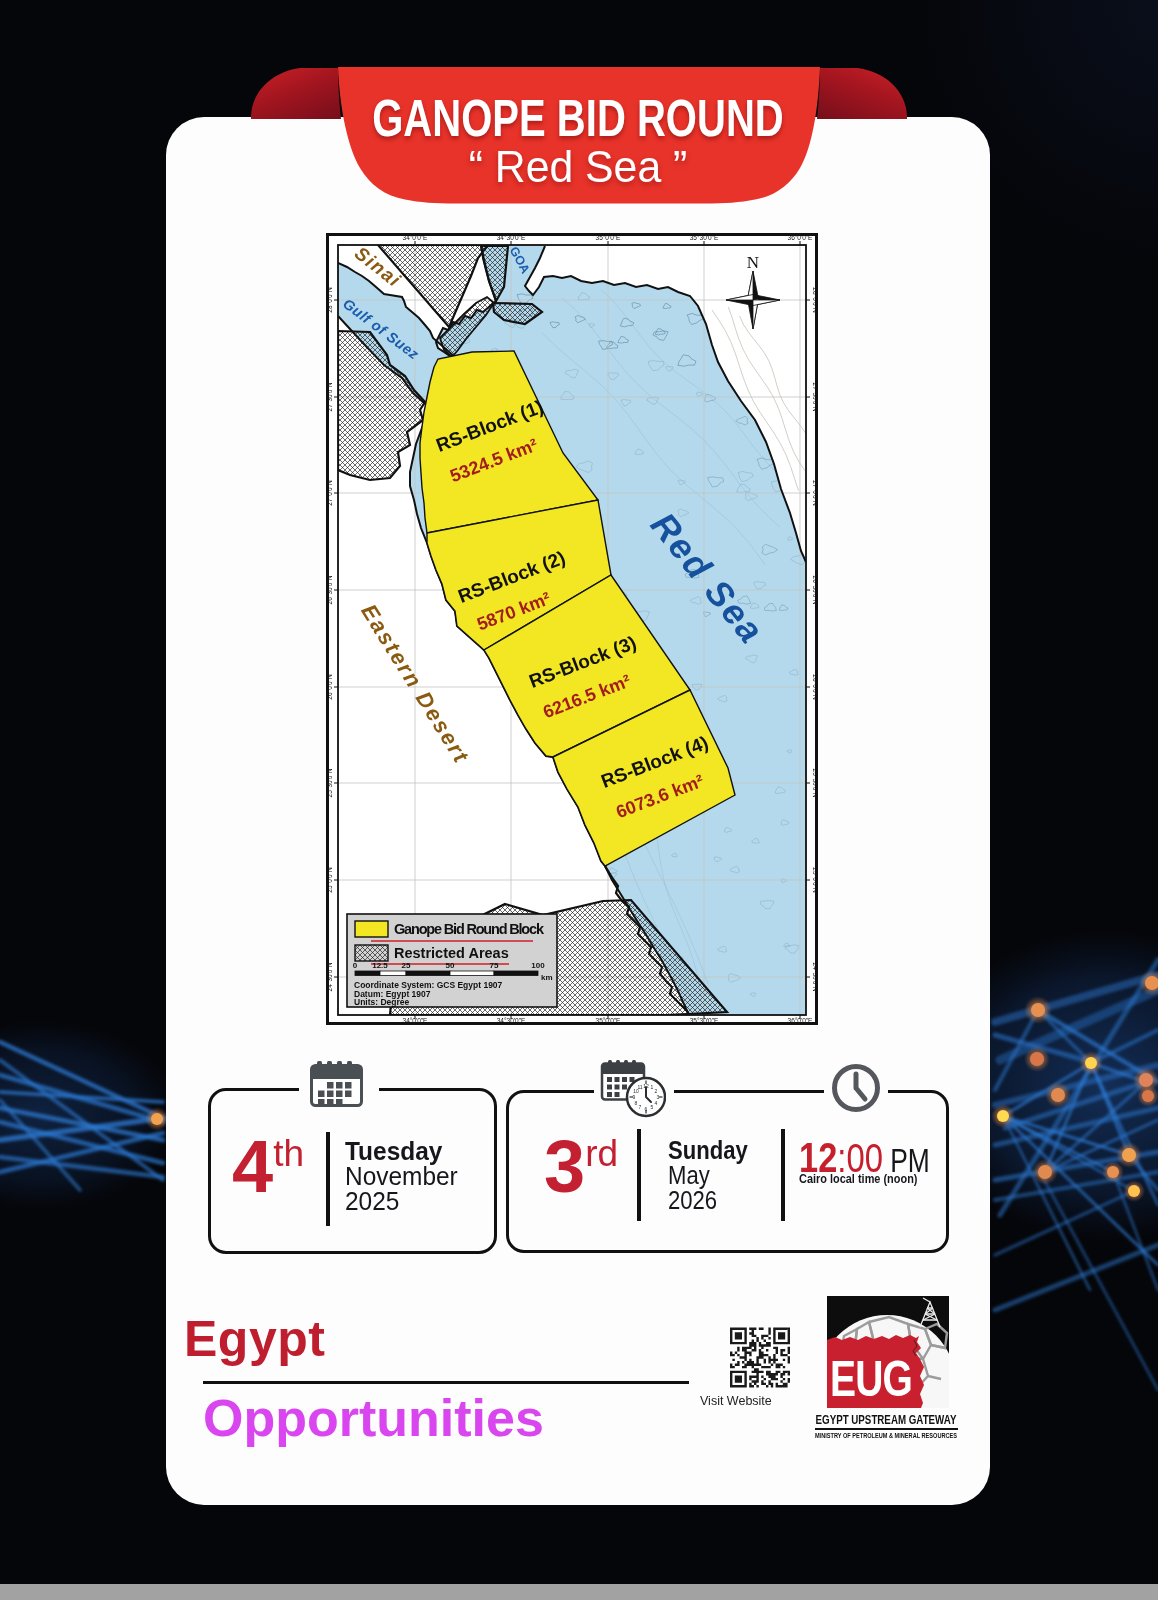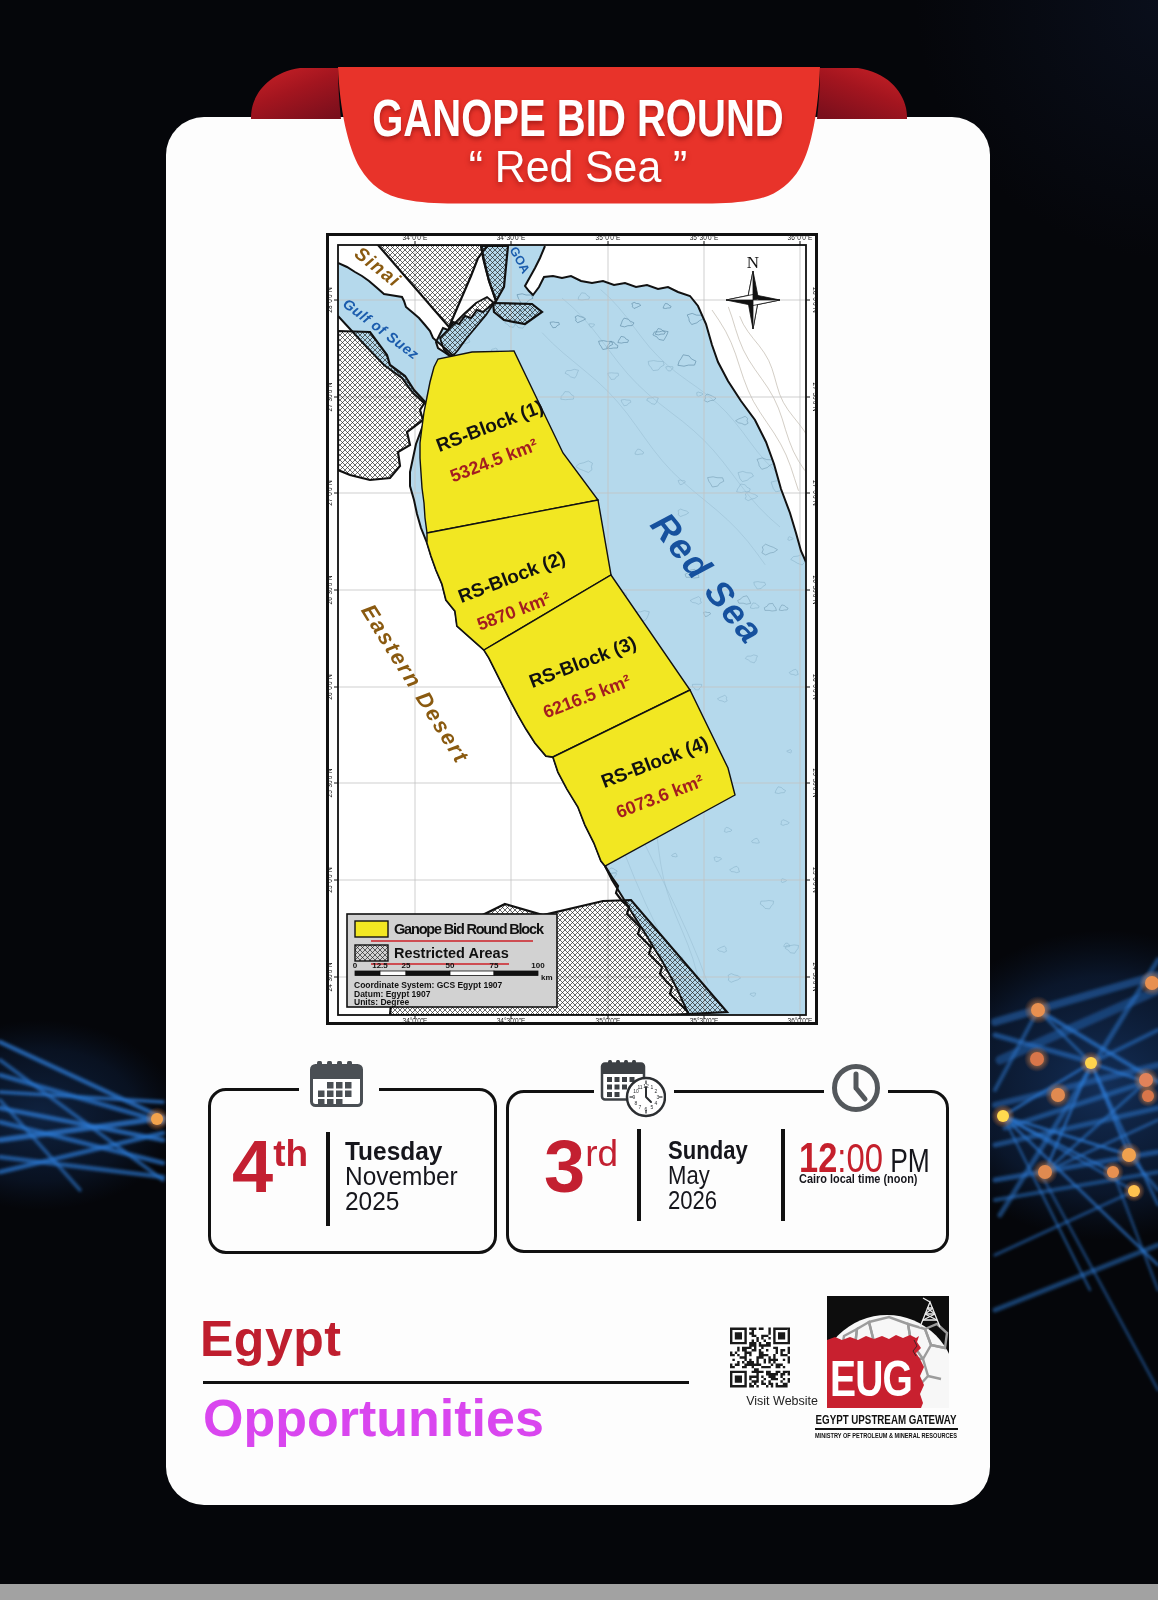--- a/index.html
+++ b/index.html
@@ -443,21 +443,21 @@
     <rect x="8" y="29.5" width="6.5" height="6.5"></rect>
       <rect x="17" y="29.5" width="6.5" height="6.5"></rect>
       <rect x="26" y="29.5" width="6.5" height="6.5"></rect>
       <rect x="35" y="29.5" width="6.5" height="6.5"></rect>
     <rect x="8" y="38" width="6.5" height="6.5"></rect>
       <rect x="17" y="38" width="6.5" height="6.5"></rect>
       <rect x="26" y="38" width="6.5" height="6.5"></rect>
   </g>
 </svg>
 
-<div class="abs" style="left:232px;top:1124px;width:110px;color:#c32031;"><span style="font-size:74px;font-weight:bold;">4</span><span style="font-size:37px;position:relative;top:-26px;font-weight:bold;">th</span></div>
+<div class="abs" style="left:232px;top:1124px;width:110px;color:#c32031;"><span style="font-size:74px;font-weight:bold;">4</span><span style="font-size:37px;position:relative;top:-26px;">th</span></div>
 
 <div class="abs" style="left:326px;top:1132px;width:3.5px;height:94px;background:#111;"></div>
 
 <div class="abs" style="left:345px;top:1139px;font-size:26px;color:#16161c;line-height:25px;transform:scaleX(0.94);transform-origin:left top;"><b>Tuesday</b><br>November<br>2025</div>
 
 <div class="abs" style="left:506px;top:1090px;width:437px;height:157px;border:3.5px solid #111;border-radius:18px;"></div>
 
 <div class="abs" style="left:594px;top:1084px;width:80px;height:14px;background:#fdfdfd;"></div>
 <div class="abs" style="left:824px;top:1084px;width:64px;height:14px;background:#fdfdfd;"></div>
 
@@ -513,32 +513,32 @@
 <div class="abs" style="left:637px;top:1129px;width:3.5px;height:92px;background:#111;"></div>
 
 <div class="abs" style="left:668px;top:1138px;font-size:26px;color:#16161c;line-height:25px;transform:scaleX(0.85);transform-origin:left top;"><b>Sunday</b><br>May<br>2026</div>
 
 <div class="abs" style="left:781px;top:1129px;width:3.5px;height:92px;background:#111;"></div>
 
 <div class="abs" style="left:799px;top:1133px;white-space:nowrap;transform:scaleX(0.8);transform-origin:left top;"><span style="font-size:43px;font-weight:bold;color:#c5202c;">12</span><span style="font-size:41px;color:#c5202c;">:00</span><span style="font-size:33px;color:#16161c;"> PM</span></div>
 
 <div class="abs" style="left:799px;top:1171px;font-size:13.5px;font-weight:bold;color:#16161c;white-space:nowrap;transform:scaleX(0.81);transform-origin:left top;">Cairo local time (noon)</div>
 
-<div class="abs" style="left:200px;top:1310px;font-size:50px;font-weight:bold;color:#bf1e2e;letter-spacing:0.5px;">Egypt</div>
+<div class="abs" style="left:184px;top:1310px;font-size:50px;font-weight:bold;color:#bf1e2e;letter-spacing:0.5px;">Egypt</div>
 
 <div class="abs" style="left:203px;top:1381px;width:486px;height:2.6px;background:#111;"></div>
 
 <div class="abs" style="left:203px;top:1388px;font-size:52px;font-weight:bold;color:#d946ef;">Opportunities</div>
 
 <svg class="abs" style="left:730px;top:1327px;" width="60" height="62" viewBox="0 0 60.0 61.0">
     <rect width="60.0" height="61.0" fill="#fff"></rect>
     <path d="M0.0,0.0h2.4v2.4h-2.4zM2.4,0.0h2.4v2.4h-2.4zM4.8,0.0h2.4v2.4h-2.4zM7.2,0.0h2.4v2.4h-2.4zM9.6,0.0h2.4v2.4h-2.4zM12.0,0.0h2.4v2.4h-2.4zM14.4,0.0h2.4v2.4h-2.4zM19.2,0.0h2.4v2.4h-2.4zM21.6,0.0h2.4v2.4h-2.4zM24.0,0.0h2.4v2.4h-2.4zM28.8,0.0h2.4v2.4h-2.4zM31.2,0.0h2.4v2.4h-2.4zM38.4,0.0h2.4v2.4h-2.4zM43.2,0.0h2.4v2.4h-2.4zM45.6,0.0h2.4v2.4h-2.4zM48.0,0.0h2.4v2.4h-2.4zM50.4,0.0h2.4v2.4h-2.4zM52.8,0.0h2.4v2.4h-2.4zM55.2,0.0h2.4v2.4h-2.4zM57.6,0.0h2.4v2.4h-2.4zM0.0,2.4h2.4v2.4h-2.4zM14.4,2.4h2.4v2.4h-2.4zM21.6,2.4h2.4v2.4h-2.4zM38.4,2.4h2.4v2.4h-2.4zM43.2,2.4h2.4v2.4h-2.4zM57.6,2.4h2.4v2.4h-2.4zM0.0,4.8h2.4v2.4h-2.4zM4.8,4.8h2.4v2.4h-2.4zM7.2,4.8h2.4v2.4h-2.4zM9.6,4.8h2.4v2.4h-2.4zM14.4,4.8h2.4v2.4h-2.4zM19.2,4.8h2.4v2.4h-2.4zM21.6,4.8h2.4v2.4h-2.4zM38.4,4.8h2.4v2.4h-2.4zM43.2,4.8h2.4v2.4h-2.4zM48.0,4.8h2.4v2.4h-2.4zM50.4,4.8h2.4v2.4h-2.4zM52.8,4.8h2.4v2.4h-2.4zM57.6,4.8h2.4v2.4h-2.4zM0.0,7.2h2.4v2.4h-2.4zM4.8,7.2h2.4v2.4h-2.4zM7.2,7.2h2.4v2.4h-2.4zM9.6,7.2h2.4v2.4h-2.4zM14.4,7.2h2.4v2.4h-2.4zM21.6,7.2h2.4v2.4h-2.4zM24.0,7.2h2.4v2.4h-2.4zM31.2,7.2h2.4v2.4h-2.4zM33.6,7.2h2.4v2.4h-2.4zM36.0,7.2h2.4v2.4h-2.4zM43.2,7.2h2.4v2.4h-2.4zM48.0,7.2h2.4v2.4h-2.4zM50.4,7.2h2.4v2.4h-2.4zM52.8,7.2h2.4v2.4h-2.4zM57.6,7.2h2.4v2.4h-2.4zM0.0,9.6h2.4v2.4h-2.4zM4.8,9.6h2.4v2.4h-2.4zM7.2,9.6h2.4v2.4h-2.4zM9.6,9.6h2.4v2.4h-2.4zM14.4,9.6h2.4v2.4h-2.4zM26.4,9.6h2.4v2.4h-2.4zM31.2,9.6h2.4v2.4h-2.4zM38.4,9.6h2.4v2.4h-2.4zM43.2,9.6h2.4v2.4h-2.4zM48.0,9.6h2.4v2.4h-2.4zM50.4,9.6h2.4v2.4h-2.4zM52.8,9.6h2.4v2.4h-2.4zM57.6,9.6h2.4v2.4h-2.4zM0.0,12.0h2.4v2.4h-2.4zM14.4,12.0h2.4v2.4h-2.4zM21.6,12.0h2.4v2.4h-2.4zM26.4,12.0h2.4v2.4h-2.4zM33.6,12.0h2.4v2.4h-2.4zM43.2,12.0h2.4v2.4h-2.4zM57.6,12.0h2.4v2.4h-2.4zM0.0,14.4h2.4v2.4h-2.4zM2.4,14.4h2.4v2.4h-2.4zM4.8,14.4h2.4v2.4h-2.4zM7.2,14.4h2.4v2.4h-2.4zM9.6,14.4h2.4v2.4h-2.4zM12.0,14.4h2.4v2.4h-2.4zM14.4,14.4h2.4v2.4h-2.4zM19.2,14.4h2.4v2.4h-2.4zM21.6,14.4h2.4v2.4h-2.4zM24.0,14.4h2.4v2.4h-2.4zM28.8,14.4h2.4v2.4h-2.4zM36.0,14.4h2.4v2.4h-2.4zM38.4,14.4h2.4v2.4h-2.4zM43.2,14.4h2.4v2.4h-2.4zM45.6,14.4h2.4v2.4h-2.4zM48.0,14.4h2.4v2.4h-2.4zM50.4,14.4h2.4v2.4h-2.4zM52.8,14.4h2.4v2.4h-2.4zM55.2,14.4h2.4v2.4h-2.4zM57.6,14.4h2.4v2.4h-2.4zM19.2,16.8h2.4v2.4h-2.4zM21.6,16.8h2.4v2.4h-2.4zM24.0,16.8h2.4v2.4h-2.4zM28.8,16.8h2.4v2.4h-2.4zM31.2,16.8h2.4v2.4h-2.4zM33.6,16.8h2.4v2.4h-2.4zM36.0,16.8h2.4v2.4h-2.4zM38.4,16.8h2.4v2.4h-2.4zM7.2,19.2h2.4v2.4h-2.4zM12.0,19.2h2.4v2.4h-2.4zM14.4,19.2h2.4v2.4h-2.4zM16.8,19.2h2.4v2.4h-2.4zM19.2,19.2h2.4v2.4h-2.4zM24.0,19.2h2.4v2.4h-2.4zM31.2,19.2h2.4v2.4h-2.4zM43.2,19.2h2.4v2.4h-2.4zM45.6,19.2h2.4v2.4h-2.4zM57.6,19.2h2.4v2.4h-2.4zM7.2,21.6h2.4v2.4h-2.4zM12.0,21.6h2.4v2.4h-2.4zM14.4,21.6h2.4v2.4h-2.4zM21.6,21.6h2.4v2.4h-2.4zM24.0,21.6h2.4v2.4h-2.4zM28.8,21.6h2.4v2.4h-2.4zM36.0,21.6h2.4v2.4h-2.4zM45.6,21.6h2.4v2.4h-2.4zM50.4,21.6h2.4v2.4h-2.4zM52.8,21.6h2.4v2.4h-2.4zM57.6,21.6h2.4v2.4h-2.4zM0.0,24.0h2.4v2.4h-2.4zM4.8,24.0h2.4v2.4h-2.4zM14.4,24.0h2.4v2.4h-2.4zM16.8,24.0h2.4v2.4h-2.4zM19.2,24.0h2.4v2.4h-2.4zM28.8,24.0h2.4v2.4h-2.4zM31.2,24.0h2.4v2.4h-2.4zM45.6,24.0h2.4v2.4h-2.4zM50.4,24.0h2.4v2.4h-2.4zM57.6,24.0h2.4v2.4h-2.4zM0.0,26.4h2.4v2.4h-2.4zM2.4,26.4h2.4v2.4h-2.4zM7.2,26.4h2.4v2.4h-2.4zM14.4,26.4h2.4v2.4h-2.4zM19.2,26.4h2.4v2.4h-2.4zM28.8,26.4h2.4v2.4h-2.4zM31.2,26.4h2.4v2.4h-2.4zM33.6,26.4h2.4v2.4h-2.4zM36.0,26.4h2.4v2.4h-2.4zM43.2,26.4h2.4v2.4h-2.4zM50.4,26.4h2.4v2.4h-2.4zM52.8,26.4h2.4v2.4h-2.4zM55.2,26.4h2.4v2.4h-2.4zM9.6,28.8h2.4v2.4h-2.4zM12.0,28.8h2.4v2.4h-2.4zM14.4,28.8h2.4v2.4h-2.4zM26.4,28.8h2.4v2.4h-2.4zM28.8,28.8h2.4v2.4h-2.4zM31.2,28.8h2.4v2.4h-2.4zM38.4,28.8h2.4v2.4h-2.4zM43.2,28.8h2.4v2.4h-2.4zM57.6,28.8h2.4v2.4h-2.4zM2.4,31.2h2.4v2.4h-2.4zM14.4,31.2h2.4v2.4h-2.4zM19.2,31.2h2.4v2.4h-2.4zM26.4,31.2h2.4v2.4h-2.4zM33.6,31.2h2.4v2.4h-2.4zM38.4,31.2h2.4v2.4h-2.4zM40.8,31.2h2.4v2.4h-2.4zM43.2,31.2h2.4v2.4h-2.4zM45.6,31.2h2.4v2.4h-2.4zM52.8,31.2h2.4v2.4h-2.4zM57.6,31.2h2.4v2.4h-2.4zM7.2,33.6h2.4v2.4h-2.4zM12.0,33.6h2.4v2.4h-2.4zM16.8,33.6h2.4v2.4h-2.4zM19.2,33.6h2.4v2.4h-2.4zM21.6,33.6h2.4v2.4h-2.4zM26.4,33.6h2.4v2.4h-2.4zM33.6,33.6h2.4v2.4h-2.4zM38.4,33.6h2.4v2.4h-2.4zM43.2,33.6h2.4v2.4h-2.4zM57.6,33.6h2.4v2.4h-2.4zM0.0,36.0h2.4v2.4h-2.4zM4.8,36.0h2.4v2.4h-2.4zM7.2,36.0h2.4v2.4h-2.4zM14.4,36.0h2.4v2.4h-2.4zM16.8,36.0h2.4v2.4h-2.4zM19.2,36.0h2.4v2.4h-2.4zM21.6,36.0h2.4v2.4h-2.4zM24.0,36.0h2.4v2.4h-2.4zM26.4,36.0h2.4v2.4h-2.4zM28.8,36.0h2.4v2.4h-2.4zM40.8,36.0h2.4v2.4h-2.4zM45.6,36.0h2.4v2.4h-2.4zM48.0,36.0h2.4v2.4h-2.4zM50.4,36.0h2.4v2.4h-2.4zM0.0,38.4h2.4v2.4h-2.4zM2.4,38.4h2.4v2.4h-2.4zM12.0,38.4h2.4v2.4h-2.4zM14.4,38.4h2.4v2.4h-2.4zM21.6,38.4h2.4v2.4h-2.4zM31.2,38.4h2.4v2.4h-2.4zM33.6,38.4h2.4v2.4h-2.4zM36.0,38.4h2.4v2.4h-2.4zM38.4,38.4h2.4v2.4h-2.4zM45.6,38.4h2.4v2.4h-2.4zM48.0,38.4h2.4v2.4h-2.4zM52.8,38.4h2.4v2.4h-2.4zM24.0,40.8h2.4v2.4h-2.4zM26.4,40.8h2.4v2.4h-2.4zM0.0,43.2h2.4v2.4h-2.4zM2.4,43.2h2.4v2.4h-2.4zM4.8,43.2h2.4v2.4h-2.4zM7.2,43.2h2.4v2.4h-2.4zM9.6,43.2h2.4v2.4h-2.4zM12.0,43.2h2.4v2.4h-2.4zM14.4,43.2h2.4v2.4h-2.4zM21.6,43.2h2.4v2.4h-2.4zM24.0,43.2h2.4v2.4h-2.4zM26.4,43.2h2.4v2.4h-2.4zM28.8,43.2h2.4v2.4h-2.4zM31.2,43.2h2.4v2.4h-2.4zM36.0,43.2h2.4v2.4h-2.4zM38.4,43.2h2.4v2.4h-2.4zM45.6,43.2h2.4v2.4h-2.4zM48.0,43.2h2.4v2.4h-2.4zM52.8,43.2h2.4v2.4h-2.4zM55.2,43.2h2.4v2.4h-2.4zM57.6,43.2h2.4v2.4h-2.4zM0.0,45.6h2.4v2.4h-2.4zM14.4,45.6h2.4v2.4h-2.4zM26.4,45.6h2.4v2.4h-2.4zM36.0,45.6h2.4v2.4h-2.4zM38.4,45.6h2.4v2.4h-2.4zM40.8,45.6h2.4v2.4h-2.4zM43.2,45.6h2.4v2.4h-2.4zM45.6,45.6h2.4v2.4h-2.4zM50.4,45.6h2.4v2.4h-2.4zM52.8,45.6h2.4v2.4h-2.4zM57.6,45.6h2.4v2.4h-2.4zM0.0,48.0h2.4v2.4h-2.4zM4.8,48.0h2.4v2.4h-2.4zM7.2,48.0h2.4v2.4h-2.4zM9.6,48.0h2.4v2.4h-2.4zM14.4,48.0h2.4v2.4h-2.4zM19.2,48.0h2.4v2.4h-2.4zM21.6,48.0h2.4v2.4h-2.4zM24.0,48.0h2.4v2.4h-2.4zM26.4,48.0h2.4v2.4h-2.4zM31.2,48.0h2.4v2.4h-2.4zM38.4,48.0h2.4v2.4h-2.4zM40.8,48.0h2.4v2.4h-2.4zM43.2,48.0h2.4v2.4h-2.4zM50.4,48.0h2.4v2.4h-2.4zM0.0,50.4h2.4v2.4h-2.4zM4.8,50.4h2.4v2.4h-2.4zM7.2,50.4h2.4v2.4h-2.4zM9.6,50.4h2.4v2.4h-2.4zM14.4,50.4h2.4v2.4h-2.4zM19.2,50.4h2.4v2.4h-2.4zM26.4,50.4h2.4v2.4h-2.4zM33.6,50.4h2.4v2.4h-2.4zM40.8,50.4h2.4v2.4h-2.4zM43.2,50.4h2.4v2.4h-2.4zM45.6,50.4h2.4v2.4h-2.4zM52.8,50.4h2.4v2.4h-2.4zM57.6,50.4h2.4v2.4h-2.4zM0.0,52.8h2.4v2.4h-2.4zM4.8,52.8h2.4v2.4h-2.4zM7.2,52.8h2.4v2.4h-2.4zM9.6,52.8h2.4v2.4h-2.4zM14.4,52.8h2.4v2.4h-2.4zM21.6,52.8h2.4v2.4h-2.4zM24.0,52.8h2.4v2.4h-2.4zM26.4,52.8h2.4v2.4h-2.4zM31.2,52.8h2.4v2.4h-2.4zM38.4,52.8h2.4v2.4h-2.4zM50.4,52.8h2.4v2.4h-2.4zM57.6,52.8h2.4v2.4h-2.4zM0.0,55.2h2.4v2.4h-2.4zM14.4,55.2h2.4v2.4h-2.4zM19.2,55.2h2.4v2.4h-2.4zM24.0,55.2h2.4v2.4h-2.4zM31.2,55.2h2.4v2.4h-2.4zM33.6,55.2h2.4v2.4h-2.4zM38.4,55.2h2.4v2.4h-2.4zM40.8,55.2h2.4v2.4h-2.4zM45.6,55.2h2.4v2.4h-2.4zM52.8,55.2h2.4v2.4h-2.4zM55.2,55.2h2.4v2.4h-2.4zM0.0,57.6h2.4v2.4h-2.4zM2.4,57.6h2.4v2.4h-2.4zM4.8,57.6h2.4v2.4h-2.4zM7.2,57.6h2.4v2.4h-2.4zM9.6,57.6h2.4v2.4h-2.4zM12.0,57.6h2.4v2.4h-2.4zM14.4,57.6h2.4v2.4h-2.4zM19.2,57.6h2.4v2.4h-2.4zM21.6,57.6h2.4v2.4h-2.4zM26.4,57.6h2.4v2.4h-2.4zM36.0,57.6h2.4v2.4h-2.4zM40.8,57.6h2.4v2.4h-2.4zM45.6,57.6h2.4v2.4h-2.4zM48.0,57.6h2.4v2.4h-2.4zM50.4,57.6h2.4v2.4h-2.4zM52.8,57.6h2.4v2.4h-2.4zM55.2,57.6h2.4v2.4h-2.4z" fill="#1a1a1a"></path>
   </svg>
 
-<div class="abs" style="left:700px;top:1394px;width:118px;text-align:right;font-size:12.5px;color:#222;">Visit Website</div>
+<div class="abs" style="left:700px;top:1394px;width:118px;text-align:left;font-size:12.5px;color:#222;">Visit Website</div>
 
 <svg class="abs" style="left:827px;top:1296px;" width="122" height="112" viewBox="0 0 122 112">
 <rect width="122" height="112" fill="#0d0d0d"></rect>
 <circle cx="60" cy="88" r="69" fill="#f7f7f7"></circle>
 <g stroke="#9c9c9c" stroke-width="2.4" fill="none">
 <path d="M42,26 L62,21 L81,28 L84,46 L67,56 L48,50 Z"></path>
 <path d="M81,28 L98,33 L104,49 L96,63 L84,46 Z"></path>
 <path d="M98,33 L110,28 L120,37 L118,52 L104,49 Z"></path>
 <path d="M42,26 L30,33 L28,50 L40,58 L48,50 Z"></path>
 <path d="M30,33 L17,40 L14,57 L25,65 L28,50 Z"></path>

